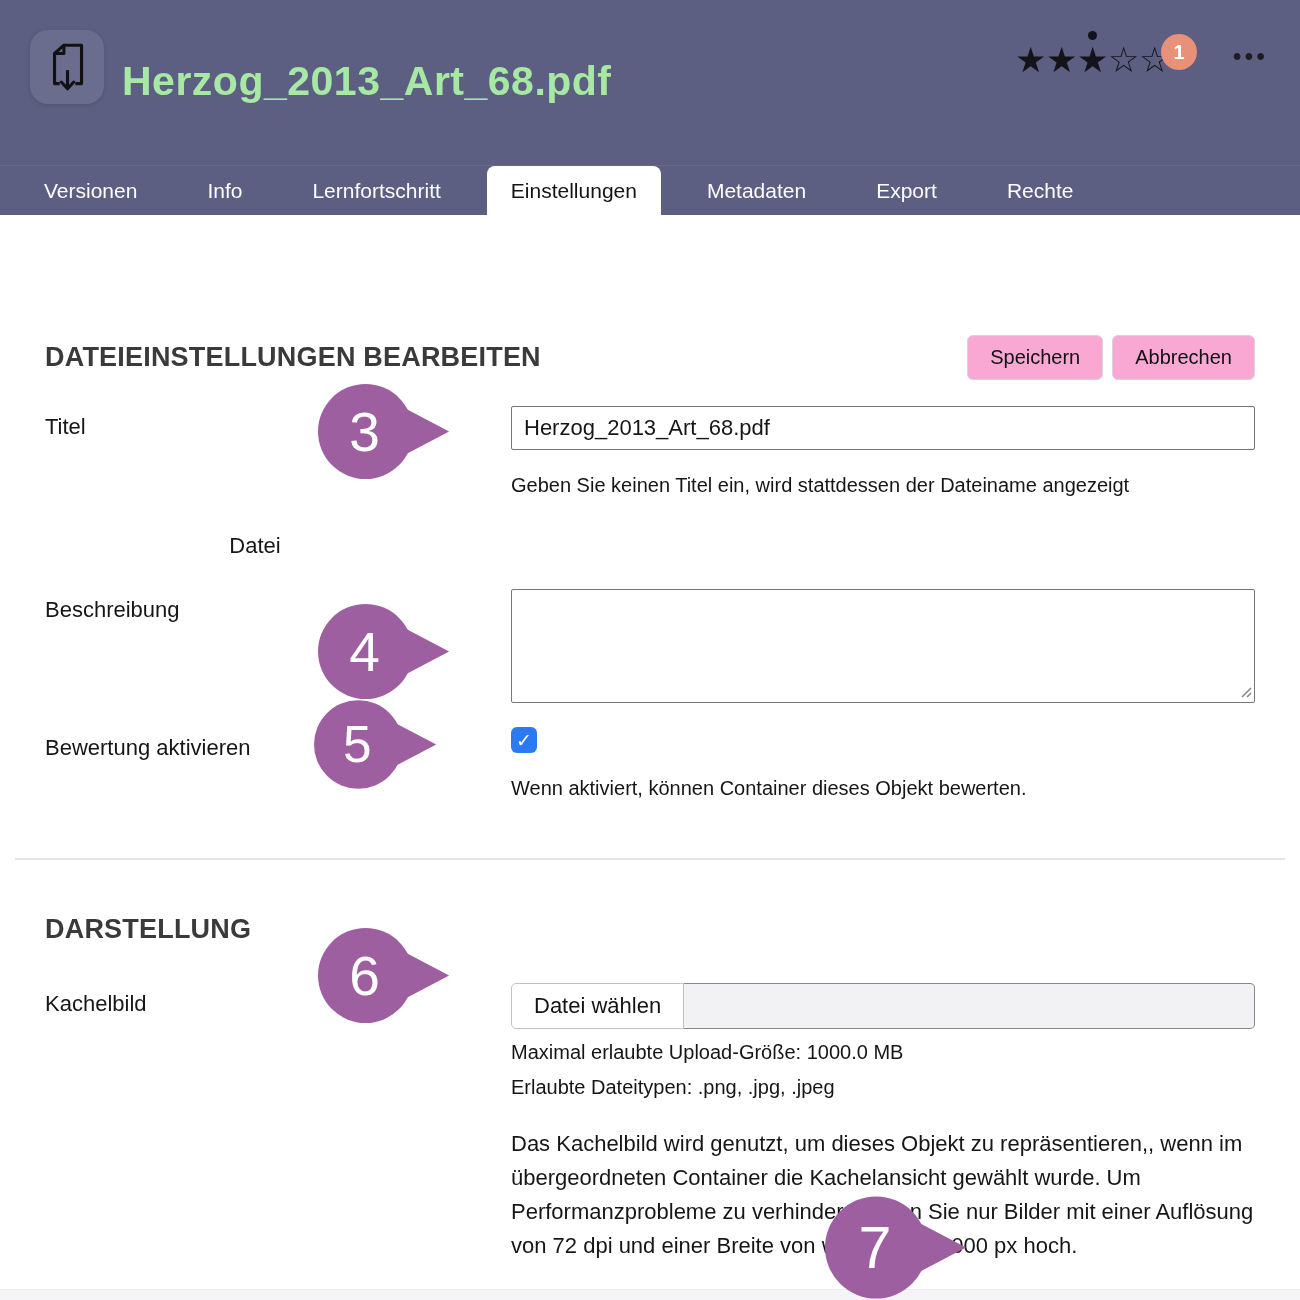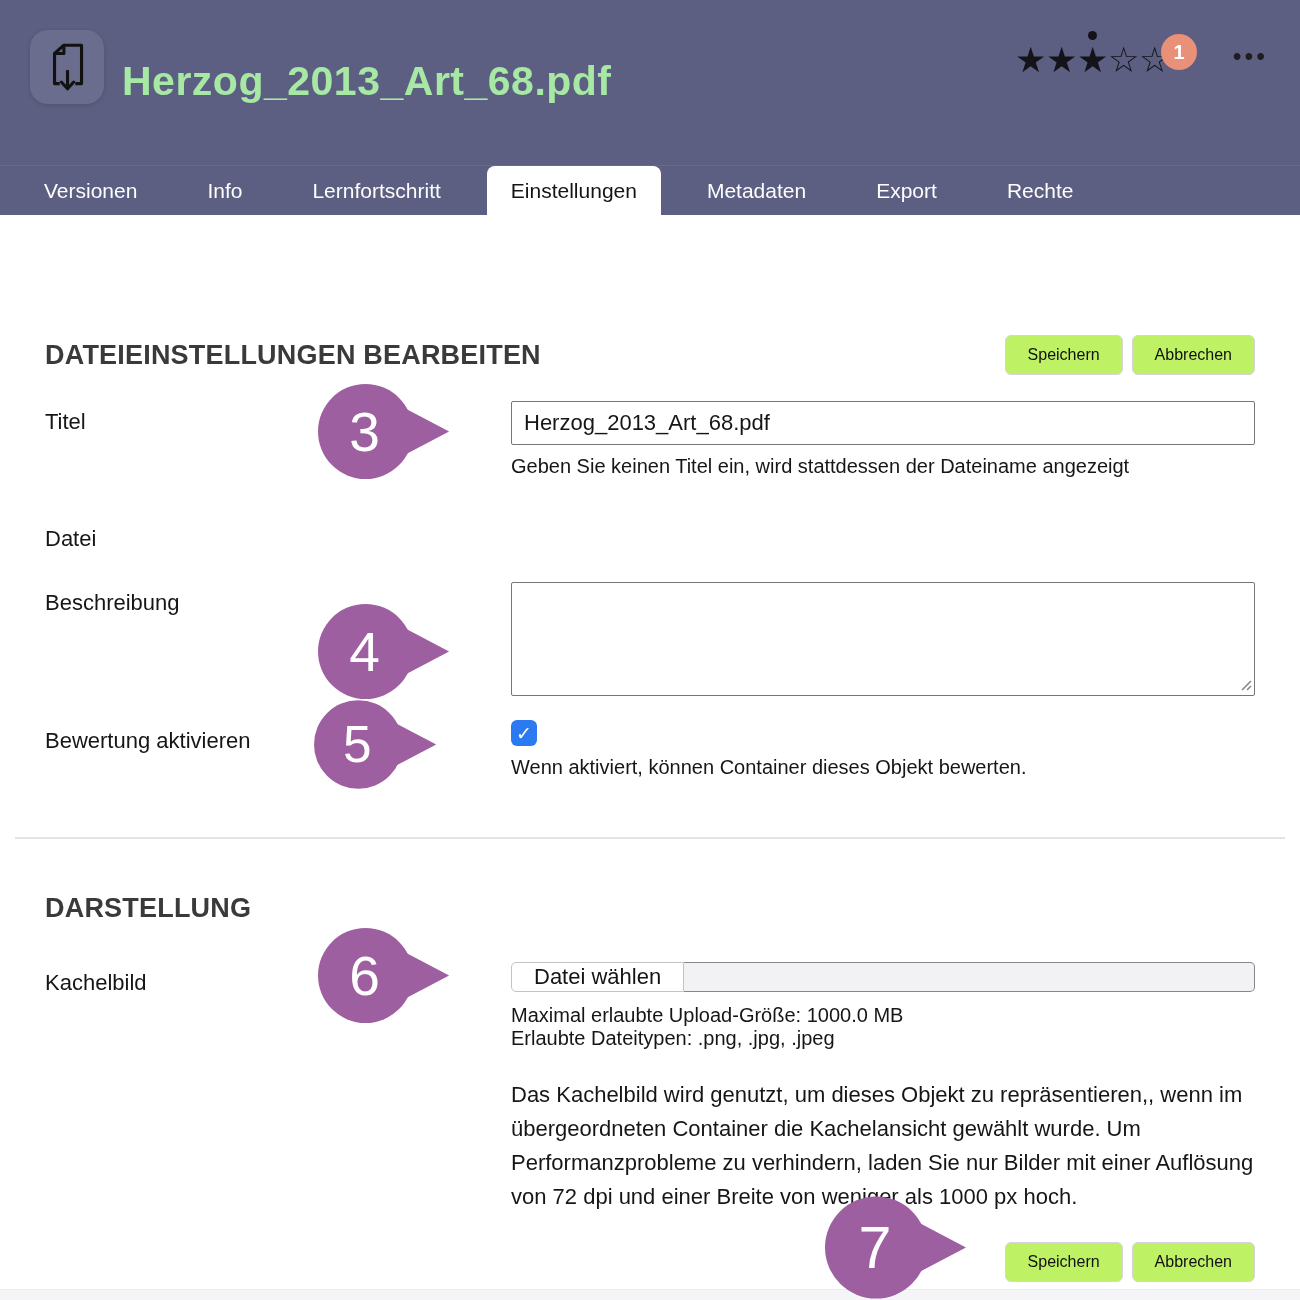--- a/index.html
+++ b/index.html
@@ -42,57 +42,57 @@
   }
   .tab { display: flex; align-items: center; padding: 0 24px; color: #fdfdfd; font-size: 21px; cursor: pointer; white-space: nowrap; }
   .tab.active { background: #ffffff; color: #141414; border-radius: 8px 8px 0 0; }
 
   
   .content { padding: 0 45px; font-size: 22px; }
   .section-head { display: flex; justify-content: space-between; align-items: center; margin-top: 120px; }
   h2.sec { font-size: 27px; font-weight: 700; color: #3a3a3a; letter-spacing: 0.2px; }
   .btn-row { display: flex; gap: 9px; }
   .btn {
-    background: #bef264; border: 1px solid #d9d3d9; border-radius: 6px;
-    padding: 10px 22px; font-size: 16px; color: #111; cursor: pointer;
+    background: #f9a8d4; border: 1px solid #d9d3d9; border-radius: 6px;
+    padding: 10px 22px; font-size: 20px; color: #111; cursor: pointer;
     font-family: inherit;
   }
 
   .form-row { display: grid; grid-template-columns: 420px 1fr; align-items: start; gap: 46px; }
   .row-titel { margin-top: 26px; }
-  .row-datei { margin-top: 40px; }
+  .row-datei { margin-top: 28px; text-align: center; }
   .row-beschreibung { margin-top: 30px; }
   .row-bewertung { margin-top: 24px; }
   .row-kachelbild { margin-top: 38px; }
   .flabel { padding-top: 8px; font-size: 22px; color: #161616; }
 
   .text-input {
     width: 100%; height: 44px; border: 1px solid #767676; border-radius: 2px;
     font-size: 22px; padding: 0 12px; color: #161616; font-family: inherit; background: #fff;
   }
-  .help { margin-top: 10px; font-size: 20px; color: #161616; }
+  .help { margin-top: 24px; font-size: 20px; color: #161616; }
   .static-text { font-size: 22px; line-height: 1.6; max-width: 800px; }
 
   .ta-wrap { position: relative; }
   textarea.ta {
     width: 100%; height: 114px; border: 1px solid #767676; border-radius: 2px;
     resize: none; font-family: inherit; font-size: 22px; padding: 8px 12px; display: block;
   }
   .ta-grip { position: absolute; right: 3px; bottom: 5px; pointer-events: none; }
 
   .checkbox {
     width: 26px; height: 26px; border-radius: 6px; background: #2b7af2;
     display: flex; align-items: center; justify-content: center; cursor: pointer;
   }
   .checkbox::after { content: "✓"; color: #fff; font-size: 19px; font-weight: 700; }
 
   hr.divider { border: none; border-top: 2px solid #e4e4e4; margin: 58px -30px 0 -30px; }
   h2.sec.darstellung { margin-top: 54px; }
 
-  .file-input { display: flex; height: 30px; width: 100%; }
+  .file-input { display: flex; height: 46px; width: 100%; }
   .file-btn {
     background: #fff; border: 1px solid #c4c2c6; border-radius: 5px 0 0 5px;
     padding: 0 22px; font-size: 22px; display: flex; align-items: center; cursor: pointer;
     font-family: inherit; color: #141414; white-space: nowrap;
   }
   .file-field { flex: 1; background: #f2f1f3; border: 1px solid #88868a; border-left: none; border-radius: 0 5px 5px 0; }
 
   .kachel-desc { margin-top: 28px; font-size: 22px; line-height: 1.55; max-width: 800px; }
   .bottom-actions { display: flex; justify-content: flex-end; gap: 9px; margin-top: 28px; }
 
@@ -191,21 +191,21 @@
     <h2 class="sec darstellung">DARSTELLUNG</h2>
 
     <div class="form-row row-kachelbild">
       <div class="flabel">Kachelbild</div>
       <div>
         <div class="file-input">
           <button class="file-btn">Datei wählen</button>
           <div class="file-field"></div>
         </div>
         <div class="help" style="margin-top:12px">Maximal erlaubte Upload-Größe: 1000.0 MB</div>
-        <div class="help" style="margin-top:0">Erlaubte Dateitypen: .png, .jpg, .jpeg</div>
+        <div class="help" style="margin-top:12px">Erlaubte Dateitypen: .png, .jpg, .jpeg</div>
         <div class="kachel-desc">Das Kachelbild wird genutzt, um dieses Objekt zu repräsentieren,, wenn im überge­ordneten Container die Kachelansicht gewählt wurde. Um Performanzprobleme zu verhindern, laden Sie nur Bilder mit einer Auflösung von 72 dpi und einer Breite von weniger als 1000 px hoch.</div>
       </div>
     </div>
 
     <div class="bottom-actions">
       <button class="btn">Speichern</button>
       <button class="btn">Abbrechen</button>
     </div>
 
   </main>

